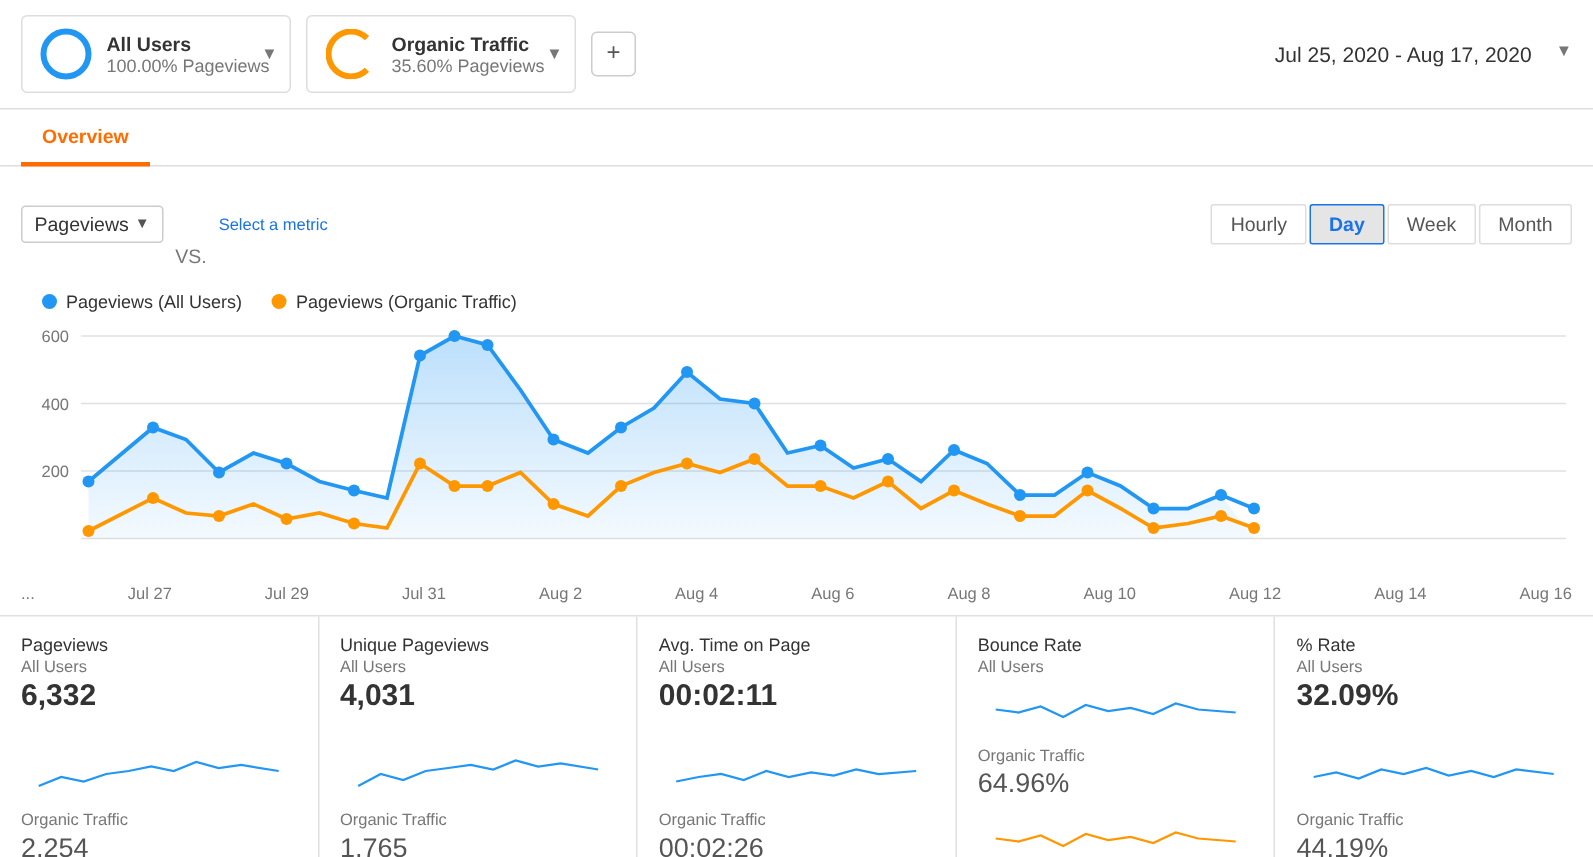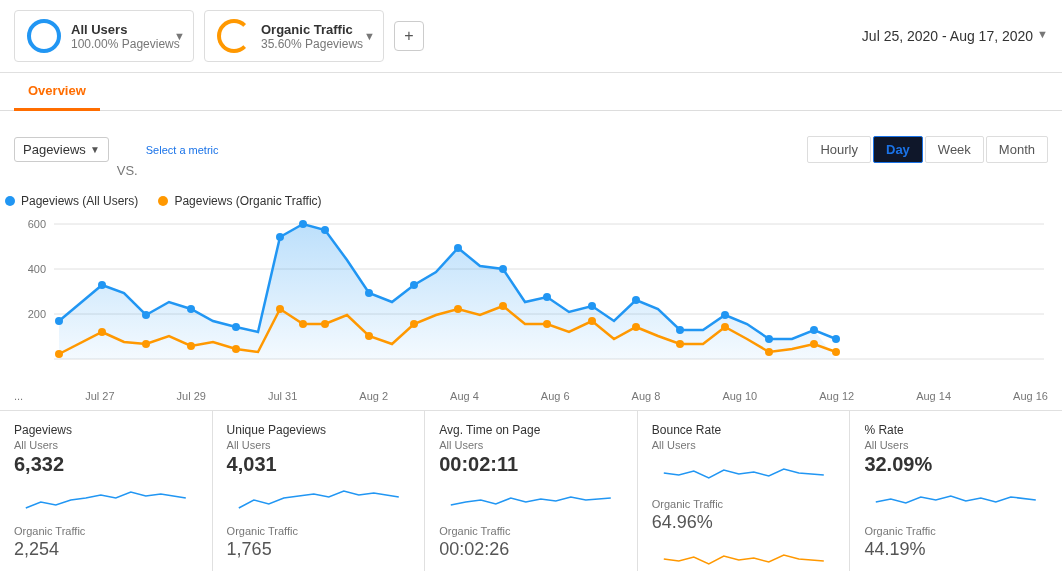--- a/index.html
+++ b/index.html
@@ -19,21 +19,21 @@
     .segment-icon-blue { width: 34px; height: 34px; border-radius: 50%; border: 4px solid #2196F3; background: transparent; }
     .segment-icon-orange { width: 34px; height: 34px; border-radius: 50%; border: 4px solid #FF9800; background: transparent; border-right-color: transparent; }
     .segment-text { display: flex; flex-direction: column; }
     .segment-name { font-weight: bold; font-size: 13px; }
     .segment-pct { color: #777; font-size: 12px; }
     .add-btn {
       width: 30px; height: 30px; border: 1px solid #ccc; border-radius: 4px;
       display: flex; align-items: center; justify-content: center; cursor: pointer; font-size: 16px; color: #555;
     }
     .date-range {
-      font-size: 14px; color: #333; cursor: pointer; display: flex; align-items: flex-start; gap: 4px;
+      font-size: 14px; color: #333; cursor: pointer; display: flex; align-items: flex-start; gap: 16px;
     }
     .date-range .arrow { font-size: 11px; color: #777; }
 
     
     .tab-bar { padding: 0 14px; border-bottom: 1px solid #ddd; }
     .tab {
       display: inline-block; padding: 10px 14px; border-bottom: 3px solid #FF6D00;
       font-weight: bold; font-size: 13px; color: #FF6D00; cursor: pointer; margin-bottom: -1px;
     }
 
@@ -47,24 +47,24 @@
       display: flex; align-items: center; gap: 4px; cursor: pointer; background: #fff;
     }
     .metric-dropdown .chevron { font-size: 10px; color: #555; }
     .vs-text { color: #777; font-size: 13px; margin-top: 42px; }
     .select-metric { color: #1a73e8; font-size: 11px; cursor: pointer; }
     .time-buttons { display: flex; gap: 2px; }
     .time-btn {
       padding: 5px 12px; border: 1px solid #ddd; background: #fff; font-size: 13px;
       cursor: pointer; border-radius: 2px; color: #555; text-align: center;
     }
-    .time-btn.active { background: #0f172a; color: #1a73e8; border-color: #1a73e8; font-weight: bold; }
-
-    
-    .legend { display: flex; gap: 20px; padding: 6px 5px; align-items: center; }
+    .time-btn.active { background: #e5e5e5; color: #1a73e8; border-color: #1a73e8; font-weight: bold; }
+
+    
+    .legend { display: flex; gap: 20px; padding: 6px 28px; align-items: center; }
     .legend-item { display: flex; align-items: center; gap: 6px; font-size: 12px; }
     .legend-dot-blue { width: 10px; height: 10px; border-radius: 50%; background: #2196F3; }
     .legend-dot-orange { width: 10px; height: 10px; border-radius: 50%; background: #FF9800; }
 
     
     .chart-container {
       padding: 0 14px 10px; position: relative; height: 180px;
     }
     .chart-svg { width: 100%; height: 170px; }
 
@@ -77,21 +77,21 @@
     
     .stats-row {
       display: flex; border-top: 1px solid #e0e0e0; margin-top: 8px;
     }
     .stat-card {
       flex: 1; padding: 12px 14px; border-right: 1px solid #e0e0e0;
     }
     .stat-card:last-child { border-right: none; }
     .stat-title { font-size: 12px; color: #333; margin-bottom: 2px; font-weight: 500; }
     .stat-segment { font-size: 11px; color: #777; margin-bottom: 2px; }
-    .stat-value { font-size: 20px; font-weight: bold; color: #333; margin-bottom: 4px; }
+    .stat-value { font-size: 20px; font-weight: bold; color: #333; margin-bottom: 20px; }
     .mini-chart { height: 36px; width: 100%; }
     .stat-segment-2 { font-size: 11px; color: #777; margin-top: 6px; margin-bottom: 2px; }
     .stat-value-2 { font-size: 18px; font-weight: normal; color: #555; margin-bottom: 4px; }
   </style>
 </head>
 <body>
 
 <div class="top-bar">
   <div class="segments">
 

